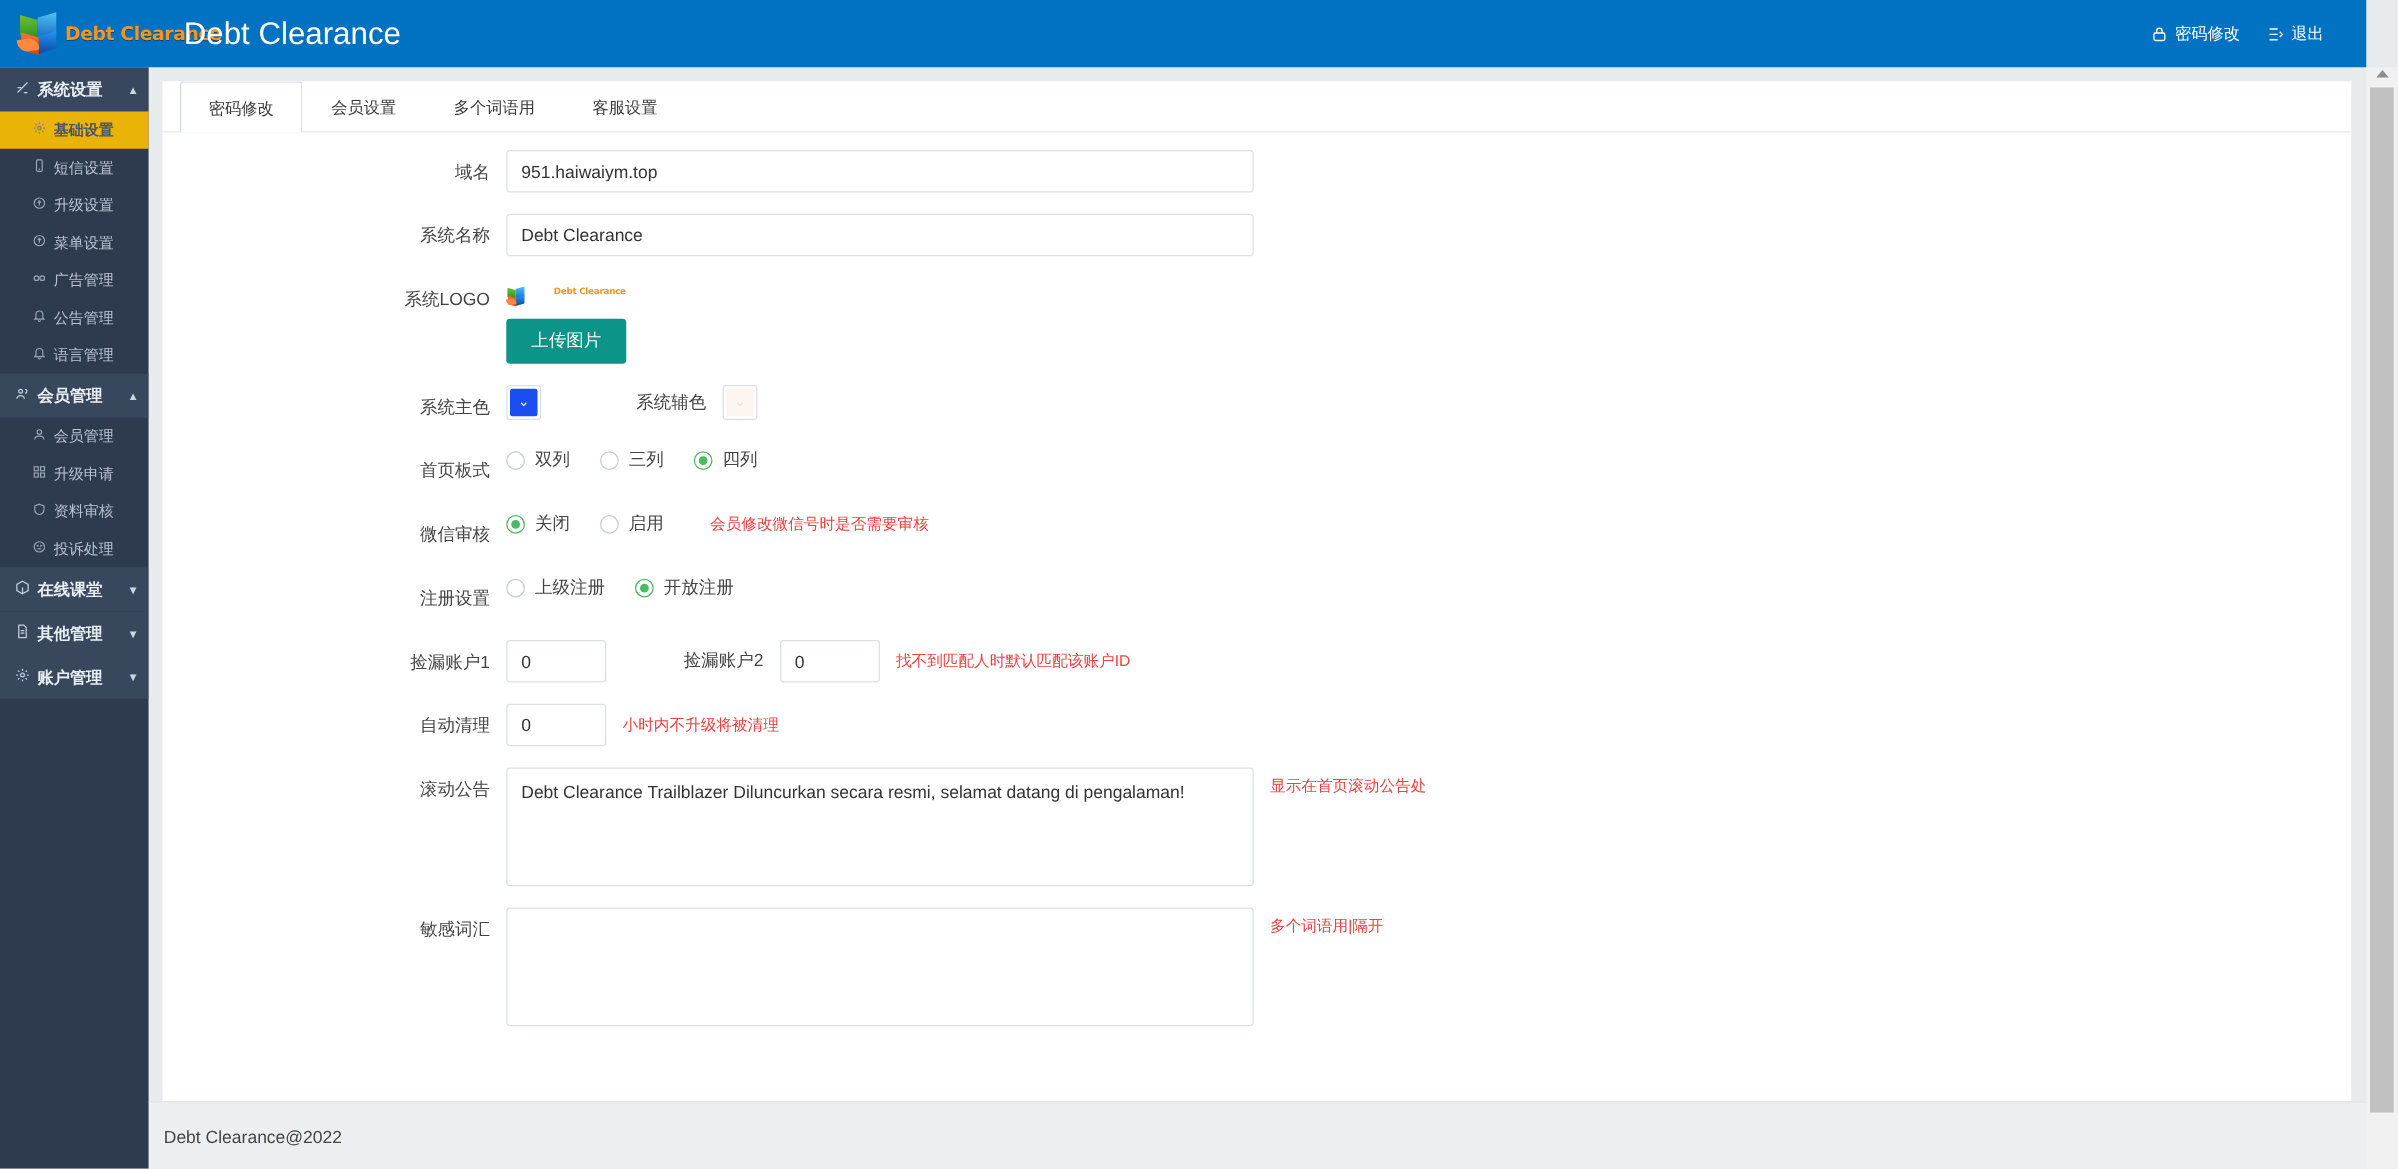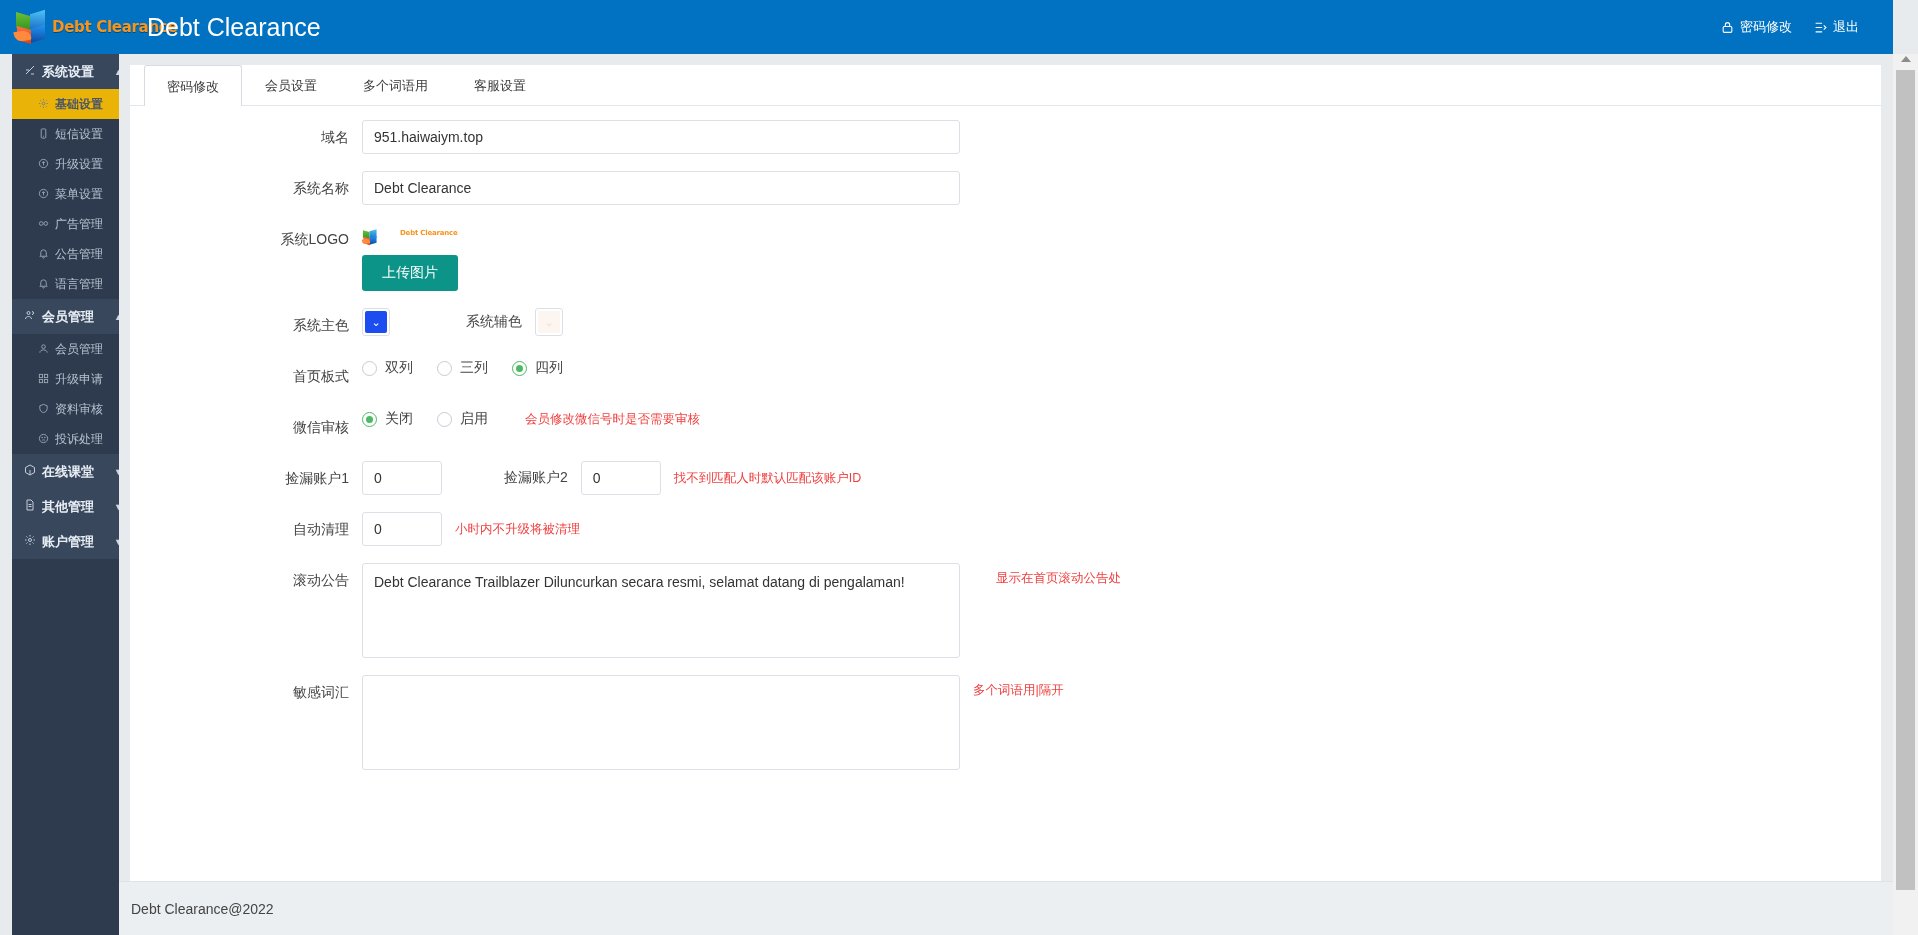--- a/index.html
+++ b/index.html
@@ -46,21 +46,20 @@
   }
   .header-right a { color: #fff; text-decoration: none; display: flex; align-items: center; gap: 6px; cursor: pointer; }
   .hicon { width: 13px; height: 13px; display: inline-block; }
 
   
   .sidebar {
     position: absolute; top: 54px; left: 0;
     width: 119px; height: 881px;
     background: #2e3b4e;
     overflow: hidden;
-    margin-left: 12px;
   }
   .grp {
     height: 35px; display: flex; align-items: center;
     padding: 0 8px 0 11px; color: #e8eef5; font-size: 13px;
     font-weight: bold; cursor: pointer; position: relative;
     background: #39475c;
   }
   .grp .gi { width: 14px; margin-right: 5px; display: inline-block; opacity: .85; text-align: center; font-size: 12px; font-weight: normal; }
   .grp .caret { margin-left: auto; font-size: 9px; opacity: .85; }
   .grp-label { white-space: nowrap; }
@@ -95,21 +94,21 @@
     border: 1px solid transparent; border-bottom: none;
     position: relative; background: transparent; white-space: nowrap;
   }
   .tab.active {
     background: #fff; border-color: #d7dae0;
     border-radius: 3px 3px 0 0; margin-bottom: -1px;
     height: 41px; line-height: 41px;
   }
 
   .form { padding: 14px 0 0 0; }
-  .row { display: flex; align-items: flex-start; margin-bottom: 17px; }
+  .row { display: flex; align-items: flex-start; margin-bottom: 17px; padding-left: 43px; }
   .lab {
     width: 232px; flex: 0 0 232px; text-align: right;
     padding-right: 13px; font-size: 14px; color: #444;
     line-height: 34px; white-space: nowrap;
   }
   .lab.tall { line-height: 26px; padding-top: 4px; }
   .field { display: flex; align-items: center; flex-wrap: wrap; }
   input.txt {
     height: 34px; border: 1px solid #dcdfe6; border-radius: 3px;
     padding: 0 11px; font-size: 14px; color: #333; outline: none;
@@ -454,20 +453,33 @@
                 <span class="rlab">关闭</span>
               </label>
             <label class="radio">
                 <span class="dot"></span>
                 <span class="rlab">启用</span>
               </label>
             <span class="hint">会员修改微信号时是否需要审核</span>
           </div>
         </div>
 
+        <div class="row">
+          <div class="lab">注册设置</div>
+          <div class="field">
+            <label class="radio">
+                <span class="dot"></span>
+                <span class="rlab">上级注册</span>
+              </label>
+            <label class="radio sel">
+                <span class="dot"></span>
+                <span class="rlab">开放注册</span>
+              </label>
+          </div>
+        </div>
 
         <div class="row">
           <div class="lab">捡漏账户1</div>
           <div class="field">
             <input class="txt w-sm" value="0" style="">
             <span class="num-lab2">捡漏账户2</span>
             <input class="txt w-sm" value="0" style="">
             <span class="hint">找不到匹配人时默认匹配该账户ID</span>
           </div>
         </div>
@@ -475,21 +487,21 @@
         <div class="row">
           <div class="lab">自动清理</div>
           <div class="field">
             <input class="txt w-sm" value="0" style="">
             <span class="hint">小时内不升级将被清理</span>
           </div>
         </div>
 
         <div class="row">
           <div class="lab tall">滚动公告</div>
-          <div class="field" style="align-items:center;gap:23px;">
+          <div class="field" style="align-items:center;">
             <textarea class="ta" style="">Debt Clearance Trailblazer Diluncurkan secara resmi, selamat datang di pengalaman!</textarea>
             <span class="hint top">显示在首页滚动公告处</span>
           </div>
         </div>
 
         <div class="row">
           <div class="lab tall">敏感词汇</div>
           <div class="field" style="align-items:flex-start;">
             <textarea class="ta" style=""></textarea>
             <span class="hint top">多个词语用|隔开</span>

